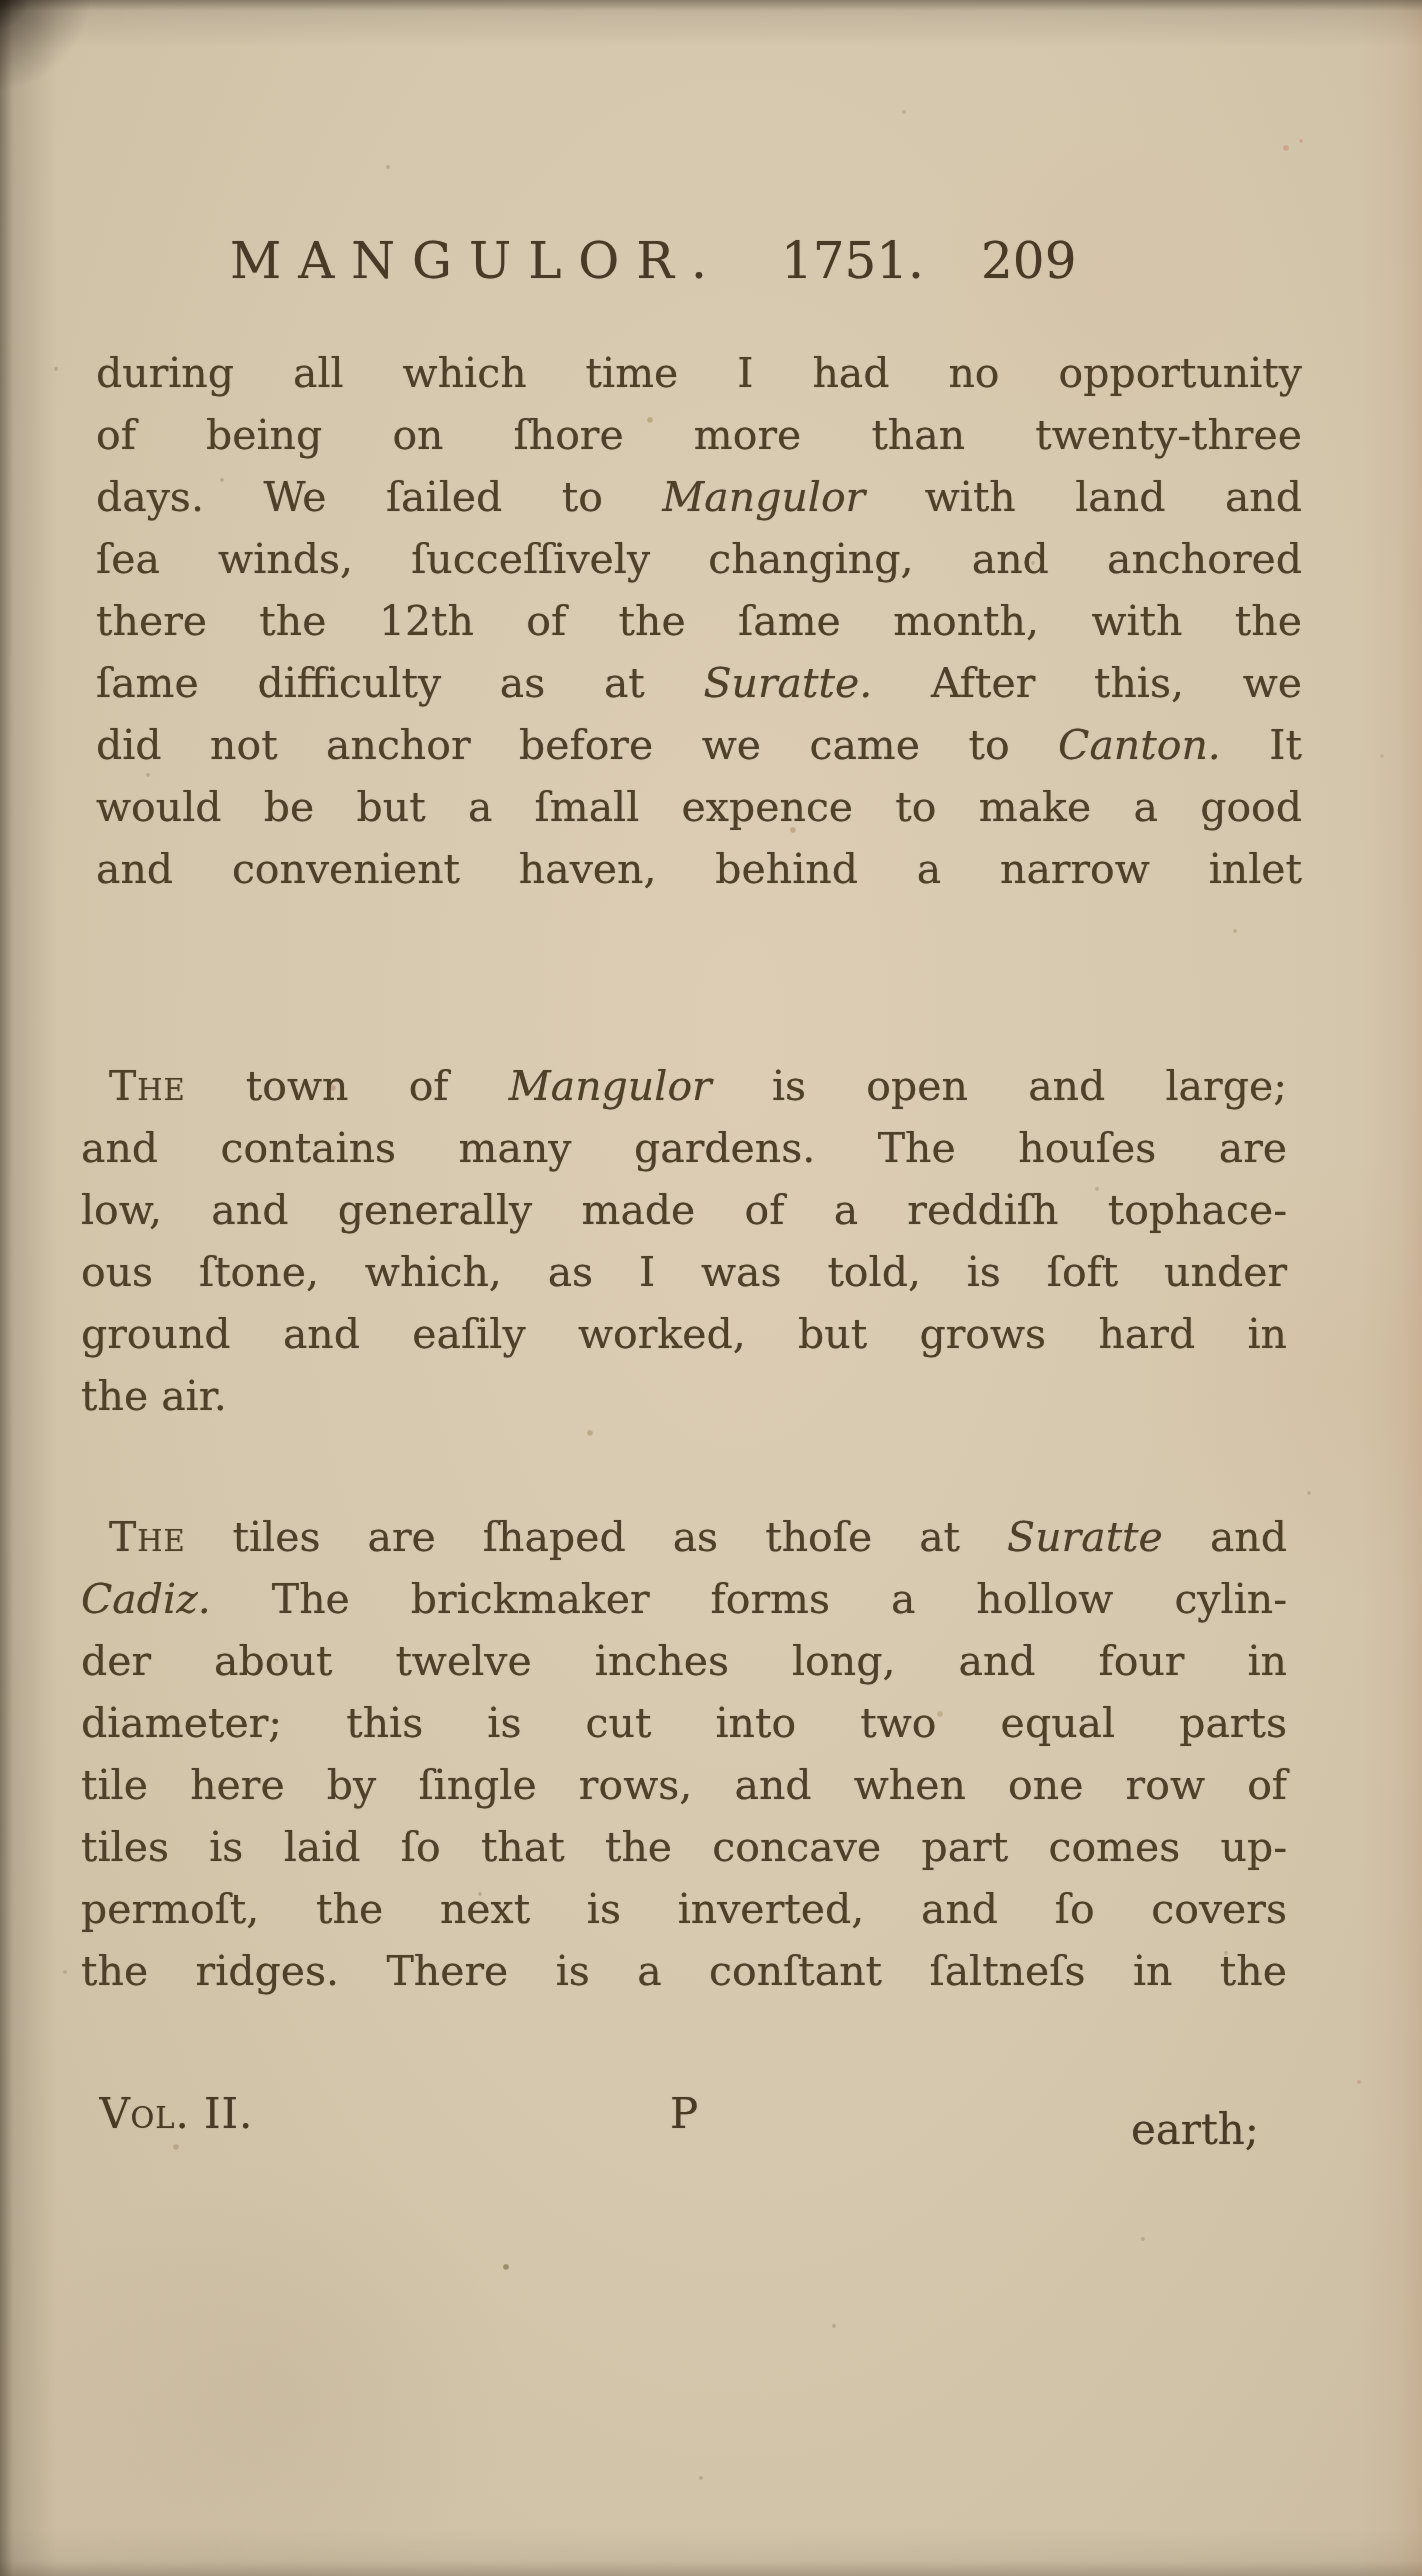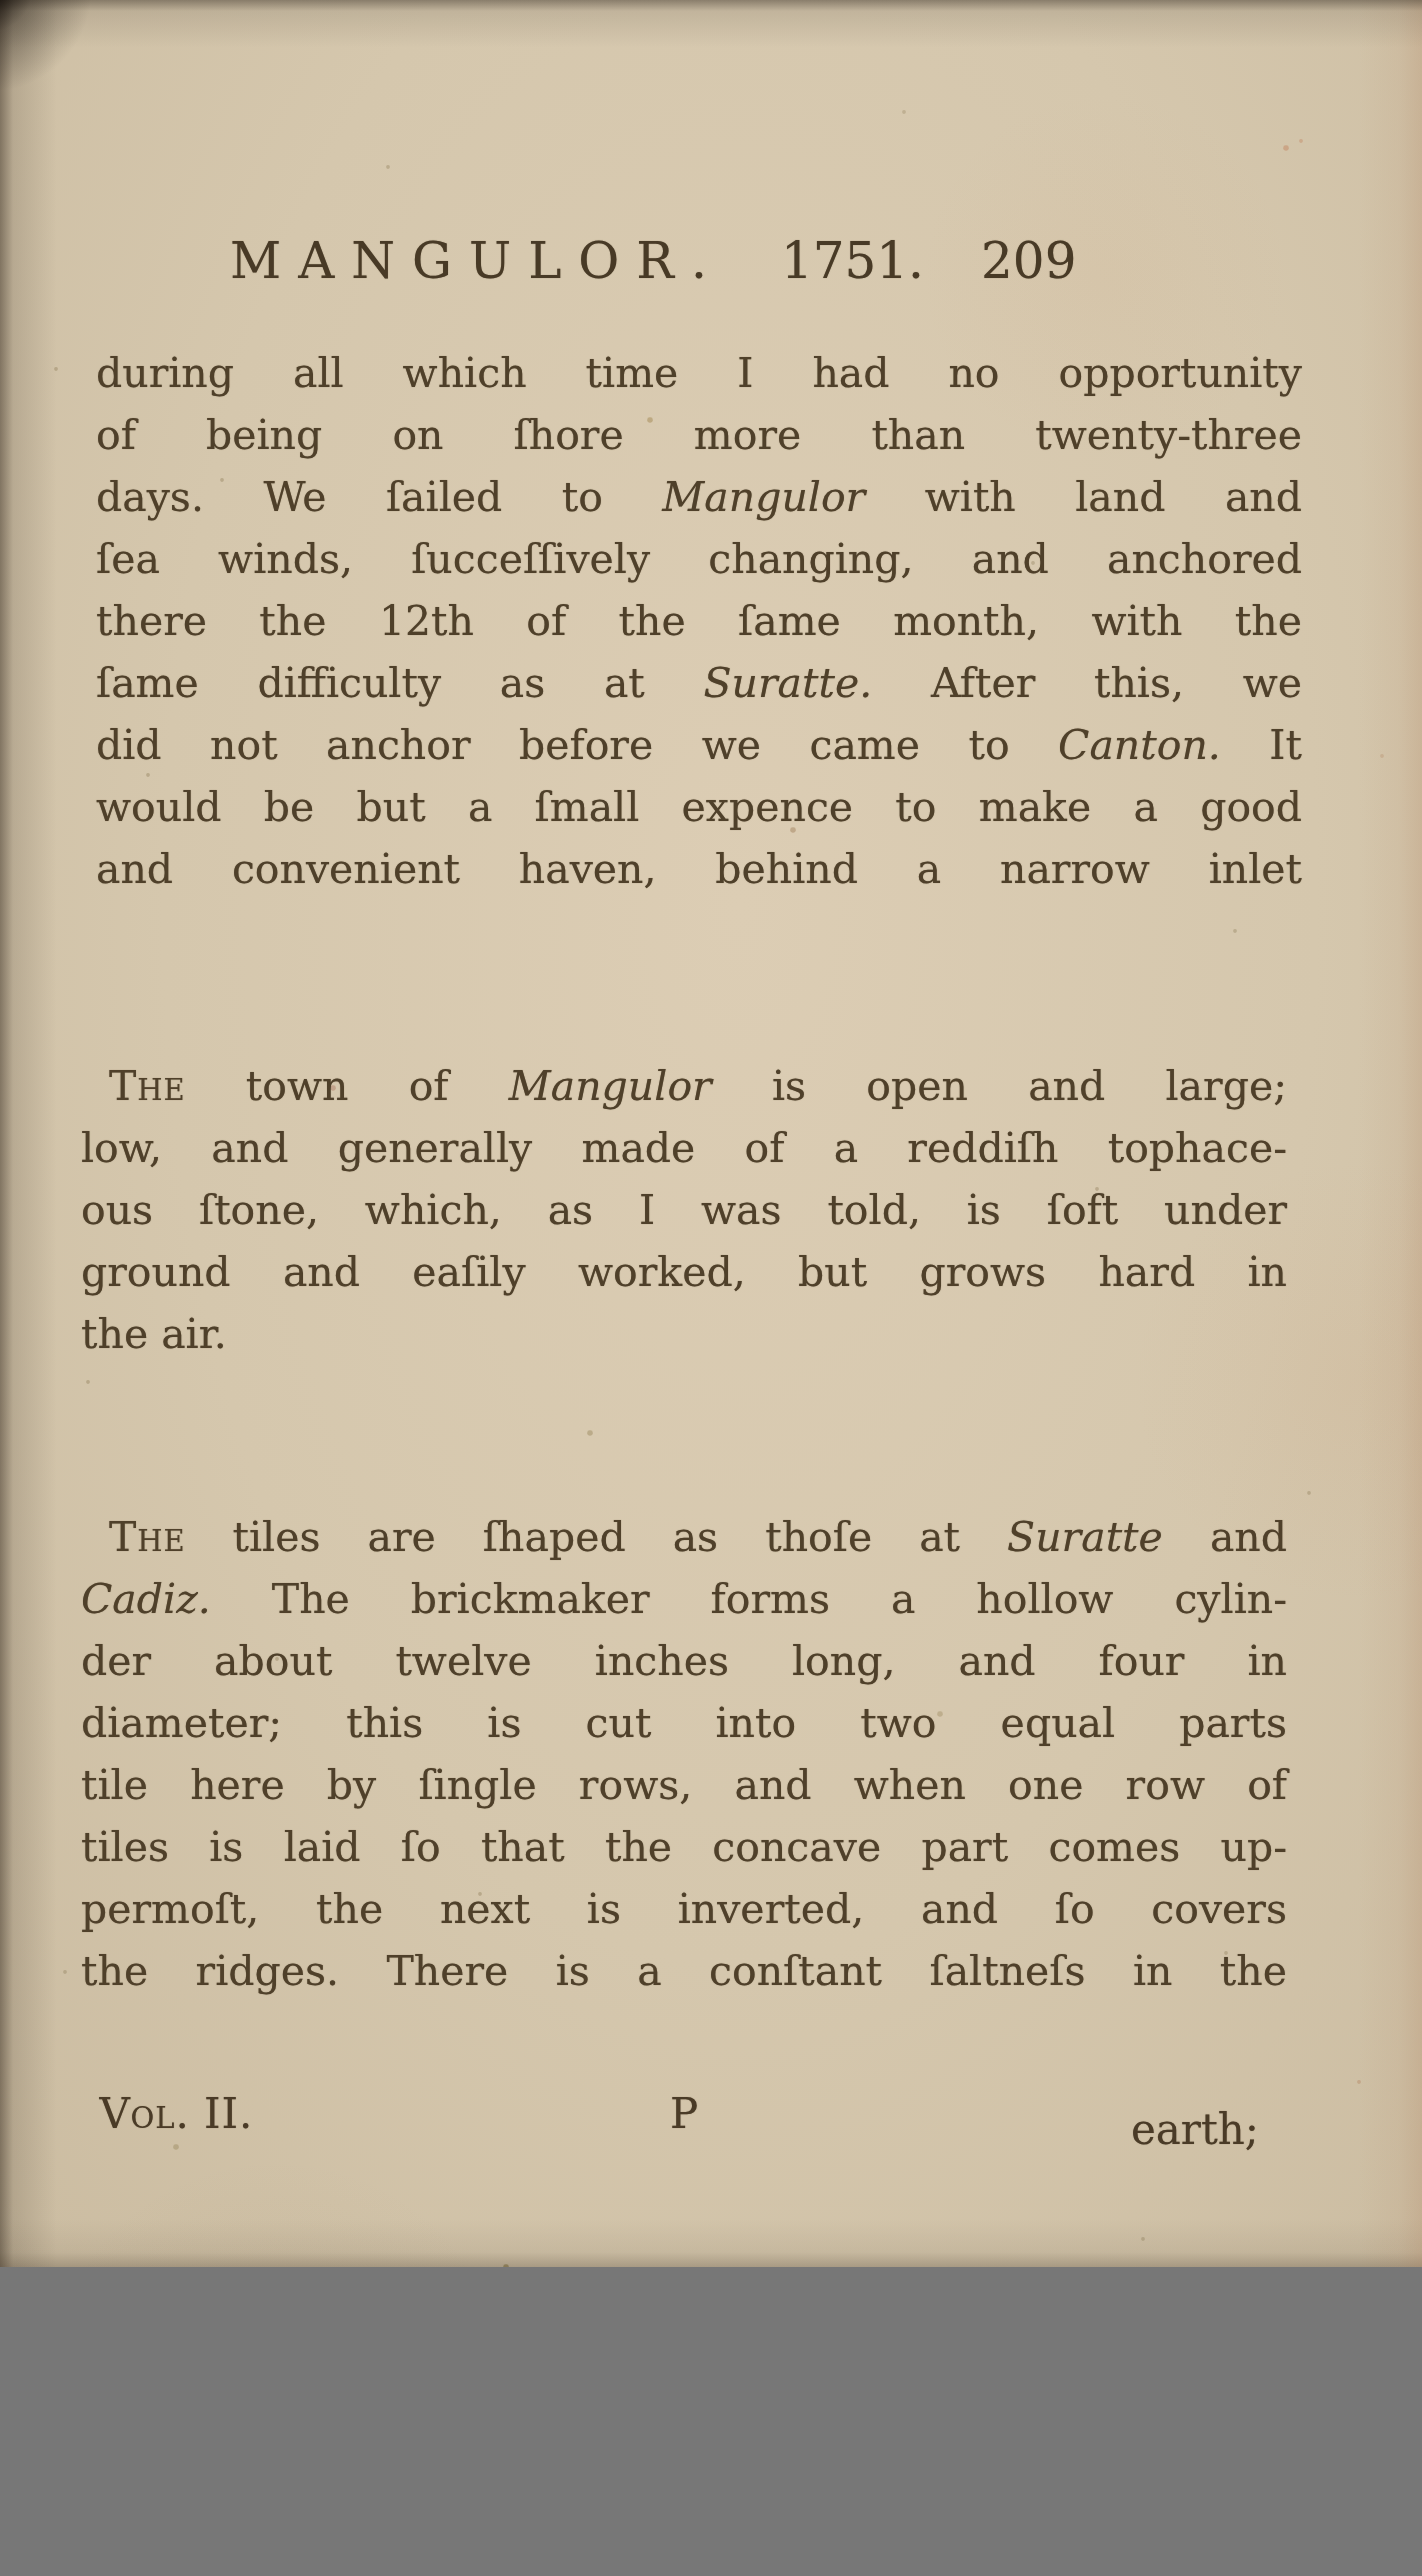--- a/index.html
+++ b/index.html
@@ -1,18 +1,18 @@
 <!DOCTYPE html>
 <html style="font-size:14.7px"><head>
 <meta charset="utf-8">
 <style>
   html,body{margin:0;padding:0;background:#777;}
   .scan{
     position:relative;
-    width:1423px;height:2267px;
+    width:1423px;height:2576px;
     margin:0 auto;
     overflow:hidden;
     font-family:"DejaVu Serif","Liberation Serif",serif;
     color:#4d3e29;
     background-color:#d4c6ac;
     background-image:
       
       radial-gradient(circle at -9.2px -9.2px, rgba(18,13,9,0.95) 0px, rgba(18,13,9,0.35) 41px, rgba(18,13,9,0) 101px),
       linear-gradient(180deg, rgba(45,36,27,0.45) 0px, rgba(45,36,27,0.12) 11px, rgba(45,36,27,0) 48px),
       linear-gradient(90deg, rgba(50,39,28,0.50) 0px, rgba(50,39,28,0.16) 13px, rgba(50,39,28,0) 57px),
@@ -88,20 +88,21 @@
       <div class="line"><span>days.  We ſailed to </span><span class="it">Mangulor</span><span> with land and</span></div>
       <div class="line"><span>ſea winds, ſucceſſively changing, and anchored</span></div>
       <div class="line"><span>there the 12th of the ſame month, with the</span></div>
       <div class="line"><span>ſame difficulty as at </span><span class="it">Suratte.</span><span>  After this, we</span></div>
       <div class="line"><span>did not anchor before we came to </span><span class="it">Canton.</span><span>  It</span></div>
       <div class="line"><span>would be but a ſmall expence to make a good</span></div>
       <div class="line"><span>and convenient haven, behind a narrow inlet</span></div>
     </div>
   <div class="para ink" id="para-1">
       <div class="line first"><span class="sc">The</span><span> town of </span><span class="it">Mangulor</span><span> is open and large;</span></div>
+      <div class="line"><span>and contains many gardens.  The houſes are</span></div>
       <div class="line"><span>low, and generally made of a reddiſh tophace-</span></div>
       <div class="line"><span>ous ſtone, which, as I was told, is ſoft under</span></div>
       <div class="line"><span>ground and eaſily worked, but grows hard in</span></div>
       <div class="line end"><span>the air.</span></div>
     </div>
   <div class="para ink" id="para-2">
       <div class="line first"><span class="sc">The</span><span> tiles are ſhaped as thoſe at </span><span class="it">Suratte</span><span> and</span></div>
       <div class="line"><span class="it">Cadiz.</span><span>  The brickmaker forms a hollow cylin-</span></div>
       <div class="line"><span>der about twelve inches long, and four in</span></div>
       <div class="line"><span>diameter; this is cut into two equal parts</span></div>

